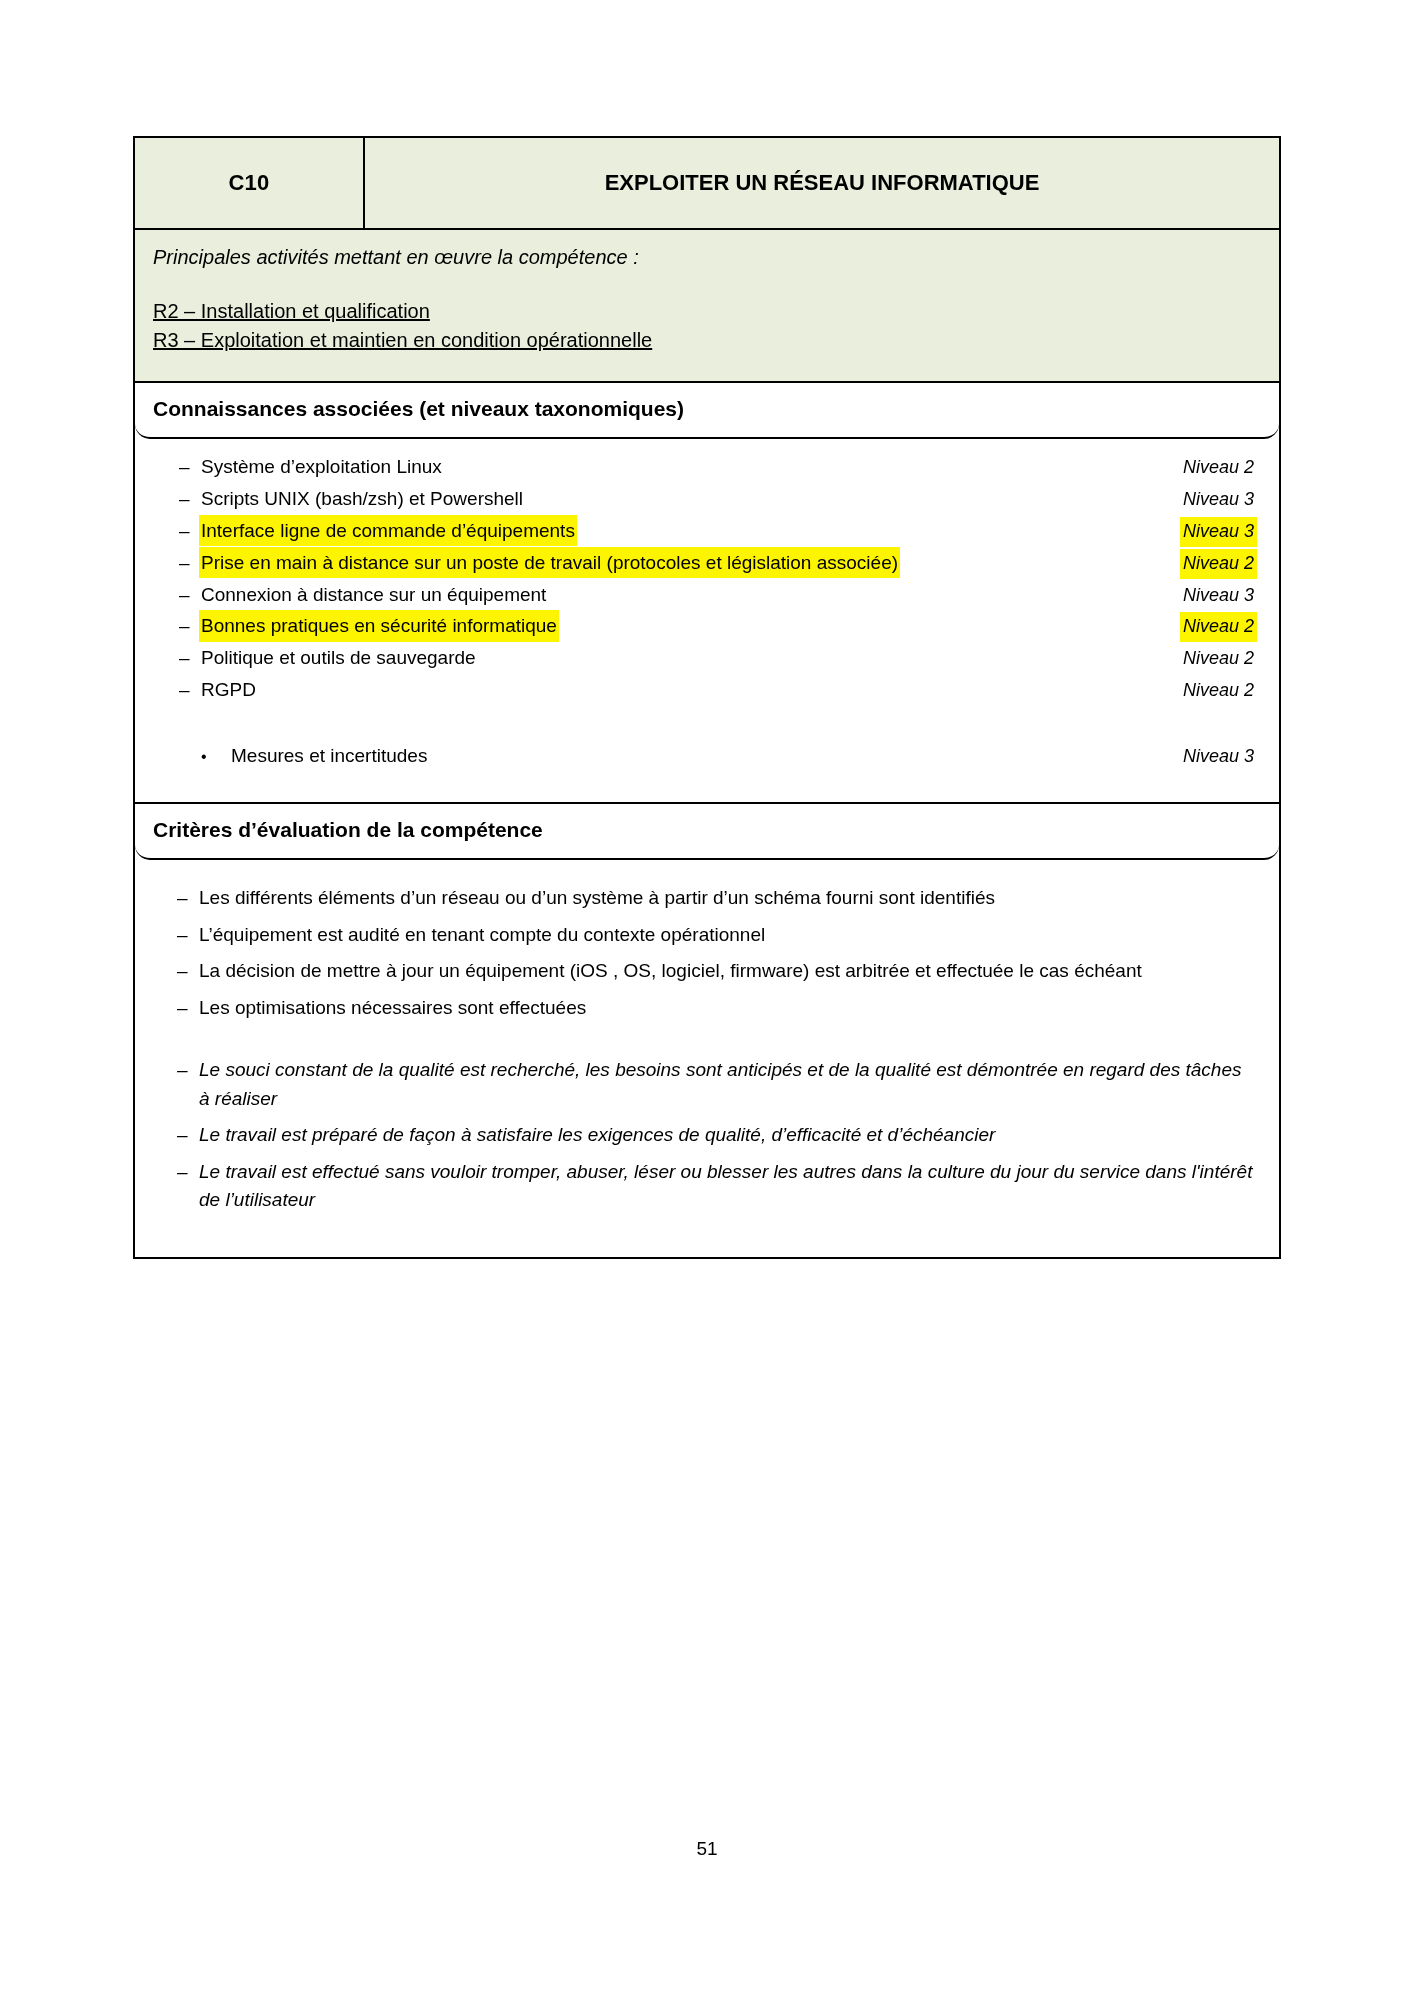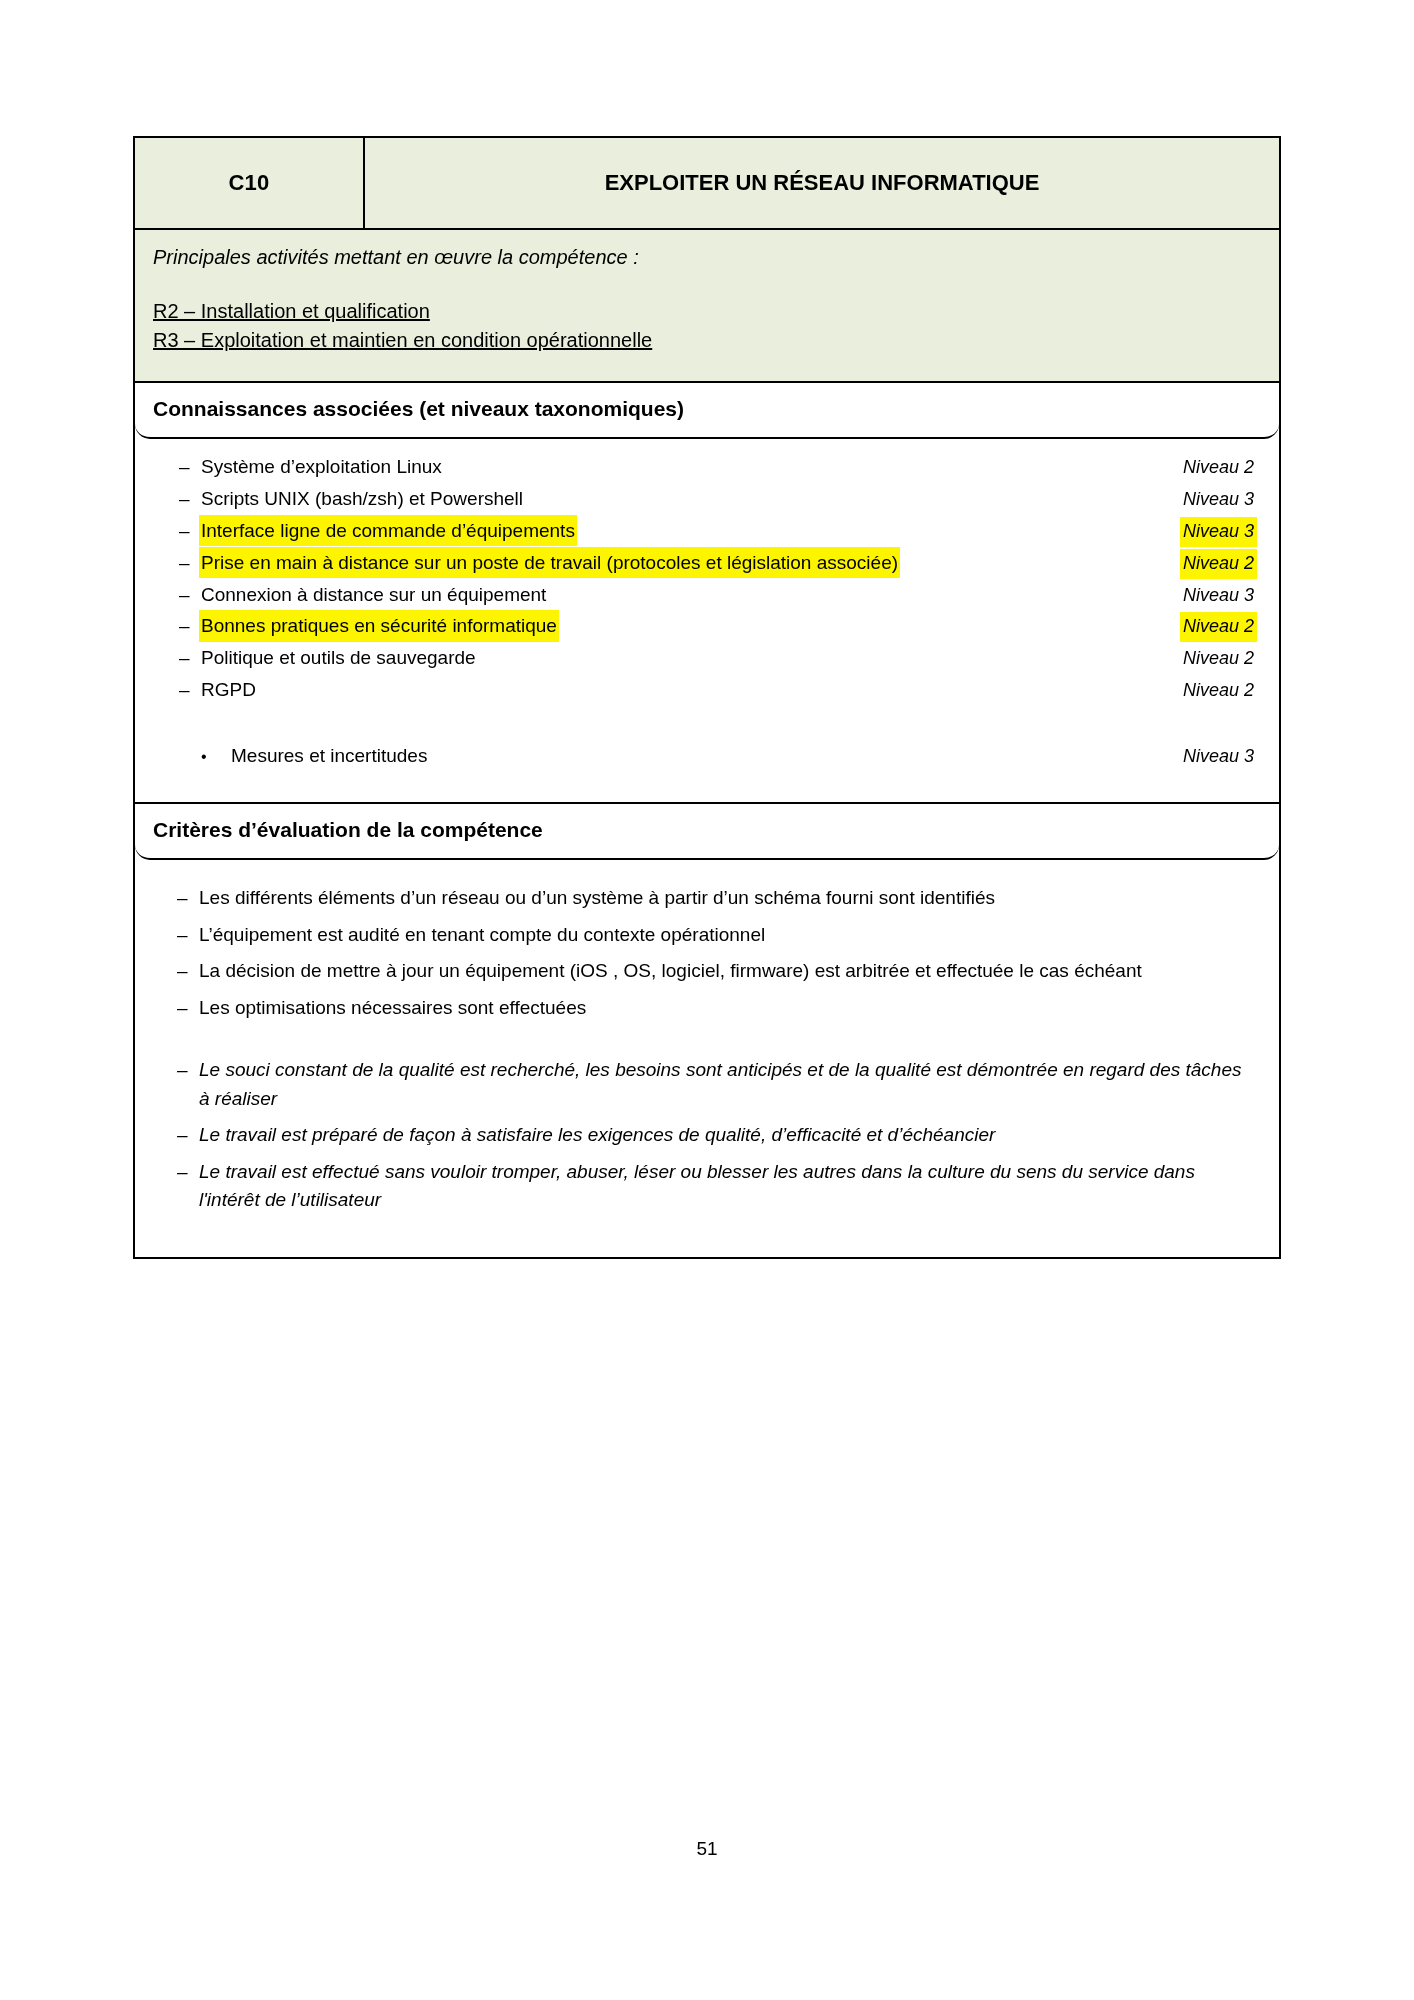--- a/index.html
+++ b/index.html
@@ -283,21 +283,21 @@
       <div class="c-row italic">
         <span class="c-dash">–</span>
         <span class="c-text">Le souci constant de la qualité est recherché, les besoins sont anticipés et de la qualité est démontrée en regard des tâches à réaliser</span>
       </div>
       <div class="c-row italic">
         <span class="c-dash">–</span>
         <span class="c-text">Le travail est préparé de façon à satisfaire les exigences de qualité, d’efficacité et d’échéancier</span>
       </div>
       <div class="c-row italic">
         <span class="c-dash">–</span>
-        <span class="c-text">Le travail est effectué sans vouloir tromper, abuser, léser ou blesser les autres dans la culture du sens du service dans l'intérêt de l’utilisateur</span>
+        <span class="c-text">Le travail est effectué sans vouloir tromper, abuser, léser ou blesser les autres dans la culture du jour du service dans l'intérêt de l’utilisateur</span>
       </div>
 
     </div>
 
   </div>
 
   <div class="page-number">51</div>
 
 </div>
 

